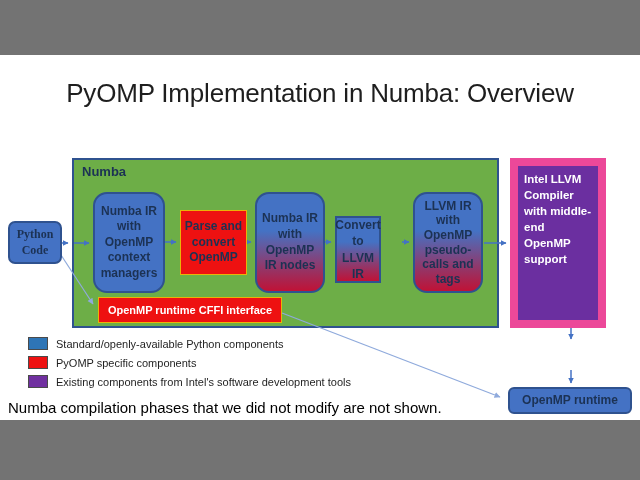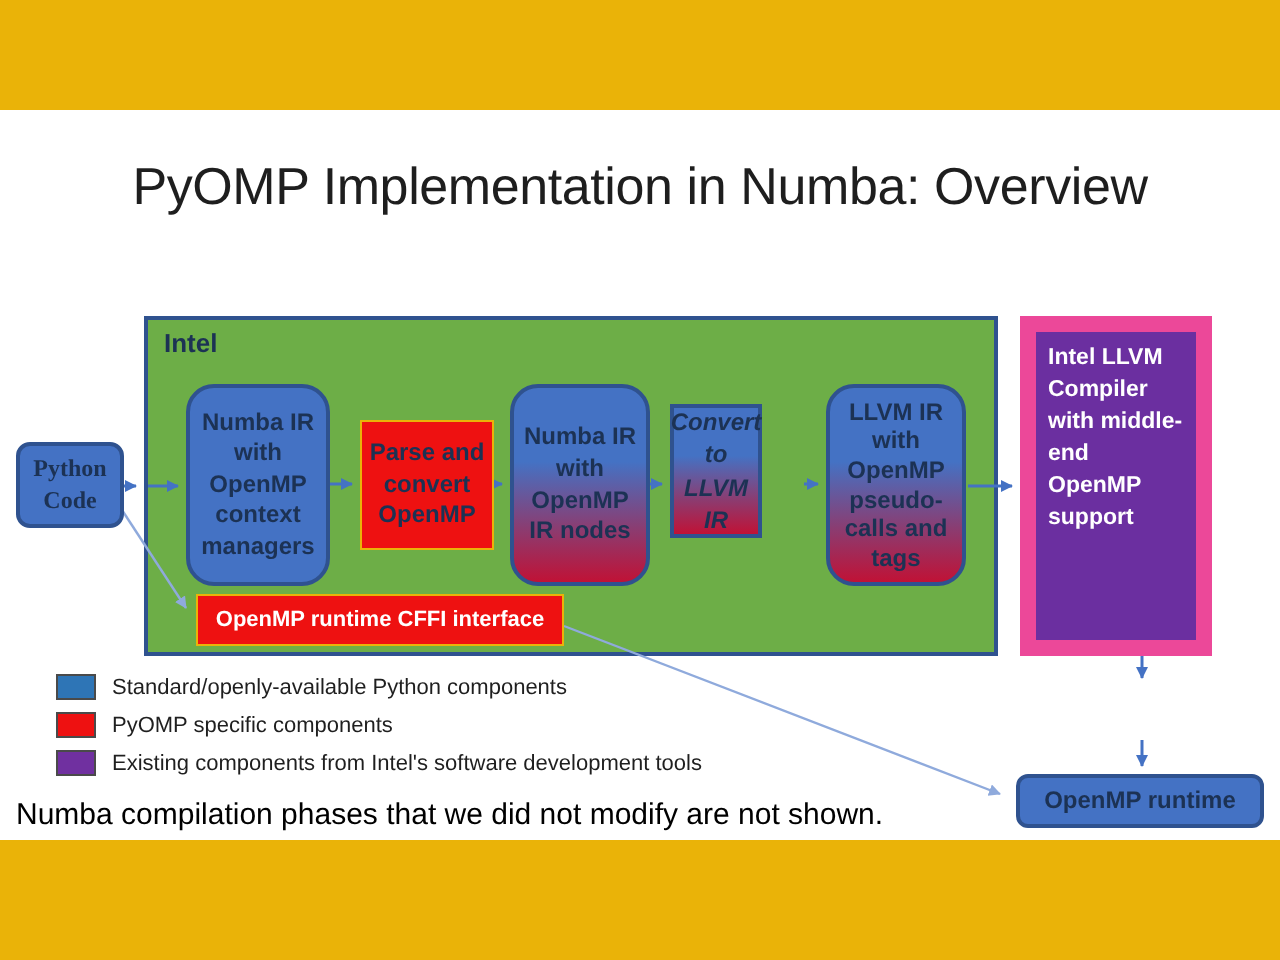--- a/index.html
+++ b/index.html
@@ -1,16 +1,16 @@
 <!DOCTYPE html>
 <html><head>
 <meta charset="utf-8">
 <style>
   html,body{margin:0;padding:0;background:#000;}
-  #screen{position:relative;width:640px;height:480px;background:#eab308;overflow:hidden;
+  #screen{position:relative;width:640px;height:480px;background:#737373;overflow:hidden;
           font-family:"Liberation Sans",sans-serif;}
   .slide{position:absolute;left:0;top:55px;width:640px;height:365px;background:#ffffff;}
   .title{position:absolute;left:0;top:78px;width:640px;text-align:center;
          font-size:26px;color:#1e1e1e;letter-spacing:-0.2px;}
   .arrows{position:absolute;left:0;top:0;width:640px;height:480px;pointer-events:none;}
 
   .box{position:absolute;display:flex;align-items:center;justify-content:center;
        text-align:center;white-space:pre-line;font-weight:600;font-size:12px;
        line-height:1.3;color:#1c3254;box-sizing:border-box;}
   .blue{background:#4472C4;border:2px solid #2F528F;}
@@ -21,21 +21,21 @@
   .rounded-sm{border-radius:7px;}
 
   .numba-container{position:absolute;left:72px;top:158px;width:427px;height:170px;
         background:#6dae47;border:2px solid #2F528F;box-sizing:border-box;}
   .numba-label{position:absolute;left:8px;top:4px;font-size:13px;font-weight:600;color:#1c3254;}
 
   #python{left:8px;top:221px;width:54px;height:43px;font-family:Liberation Serif, serif;}
   #box1{left:93px;top:192px;width:72px;height:101px;}
   #parse{left:180px;top:210px;width:67px;height:65px;}
   #box3{left:255px;top:192px;width:70px;height:101px;}
-  #box4{left:335px;top:202px;width:46px;height:67px;line-height:1.35;font-style:italic;}
+  #box4{left:335px;top:216px;width:46px;height:67px;line-height:1.35;}
   #box5{left:413px;top:192px;width:70px;height:101px;line-height:1.22;}
   #cffi{left:98px;top:297px;width:184px;height:26px;color:#ffffff;font-size:11px;border-radius:0;}
   #intel{left:510px;top:158px;width:96px;height:170px;background:#6b2fa0;
          border:8px solid #ec4899;color:#ffffff;align-items:flex-start;justify-content:flex-start;
          text-align:left;padding:5px 6px;font-size:11.5px;line-height:1.4;}
   #machine{left:510px;top:343px;width:121px;height:27px;border-radius:6px;}
   #runtime{left:508px;top:387px;width:124px;height:27px;border-radius:6px;}
 
   .legend{position:absolute;left:28px;top:337px;}
   .legend-row{display:flex;align-items:center;height:13px;margin-bottom:6px;}
@@ -46,21 +46,21 @@
 </style>
 </head>
 <body>
 
 <div id="screen">
   <div class="slide"></div>
 
   <div class="title">PyOMP Implementation in Numba: Overview</div>
 
   <div class="numba-container">
-    <div class="numba-label">Intel</div>
+    <div class="numba-label">Numba</div>
   </div>
 
   <svg class="arrows" viewBox="0 0 640 480" xmlns="http://www.w3.org/2000/svg">
     <defs>
       <marker id="ah-blue" markerWidth="7" markerHeight="7" refX="5.5" refY="3" orient="auto" markerUnits="userSpaceOnUse">
         <path d="M0,0 L6,3 L0,6 Z" fill="#4472C4"></path>
       </marker>
       <marker id="ah-light" markerWidth="7" markerHeight="7" refX="5.5" refY="3" orient="auto" markerUnits="userSpaceOnUse">
         <path d="M0,0 L6,3 L0,6 Z" fill="#8FAADC"></path>
       </marker>

